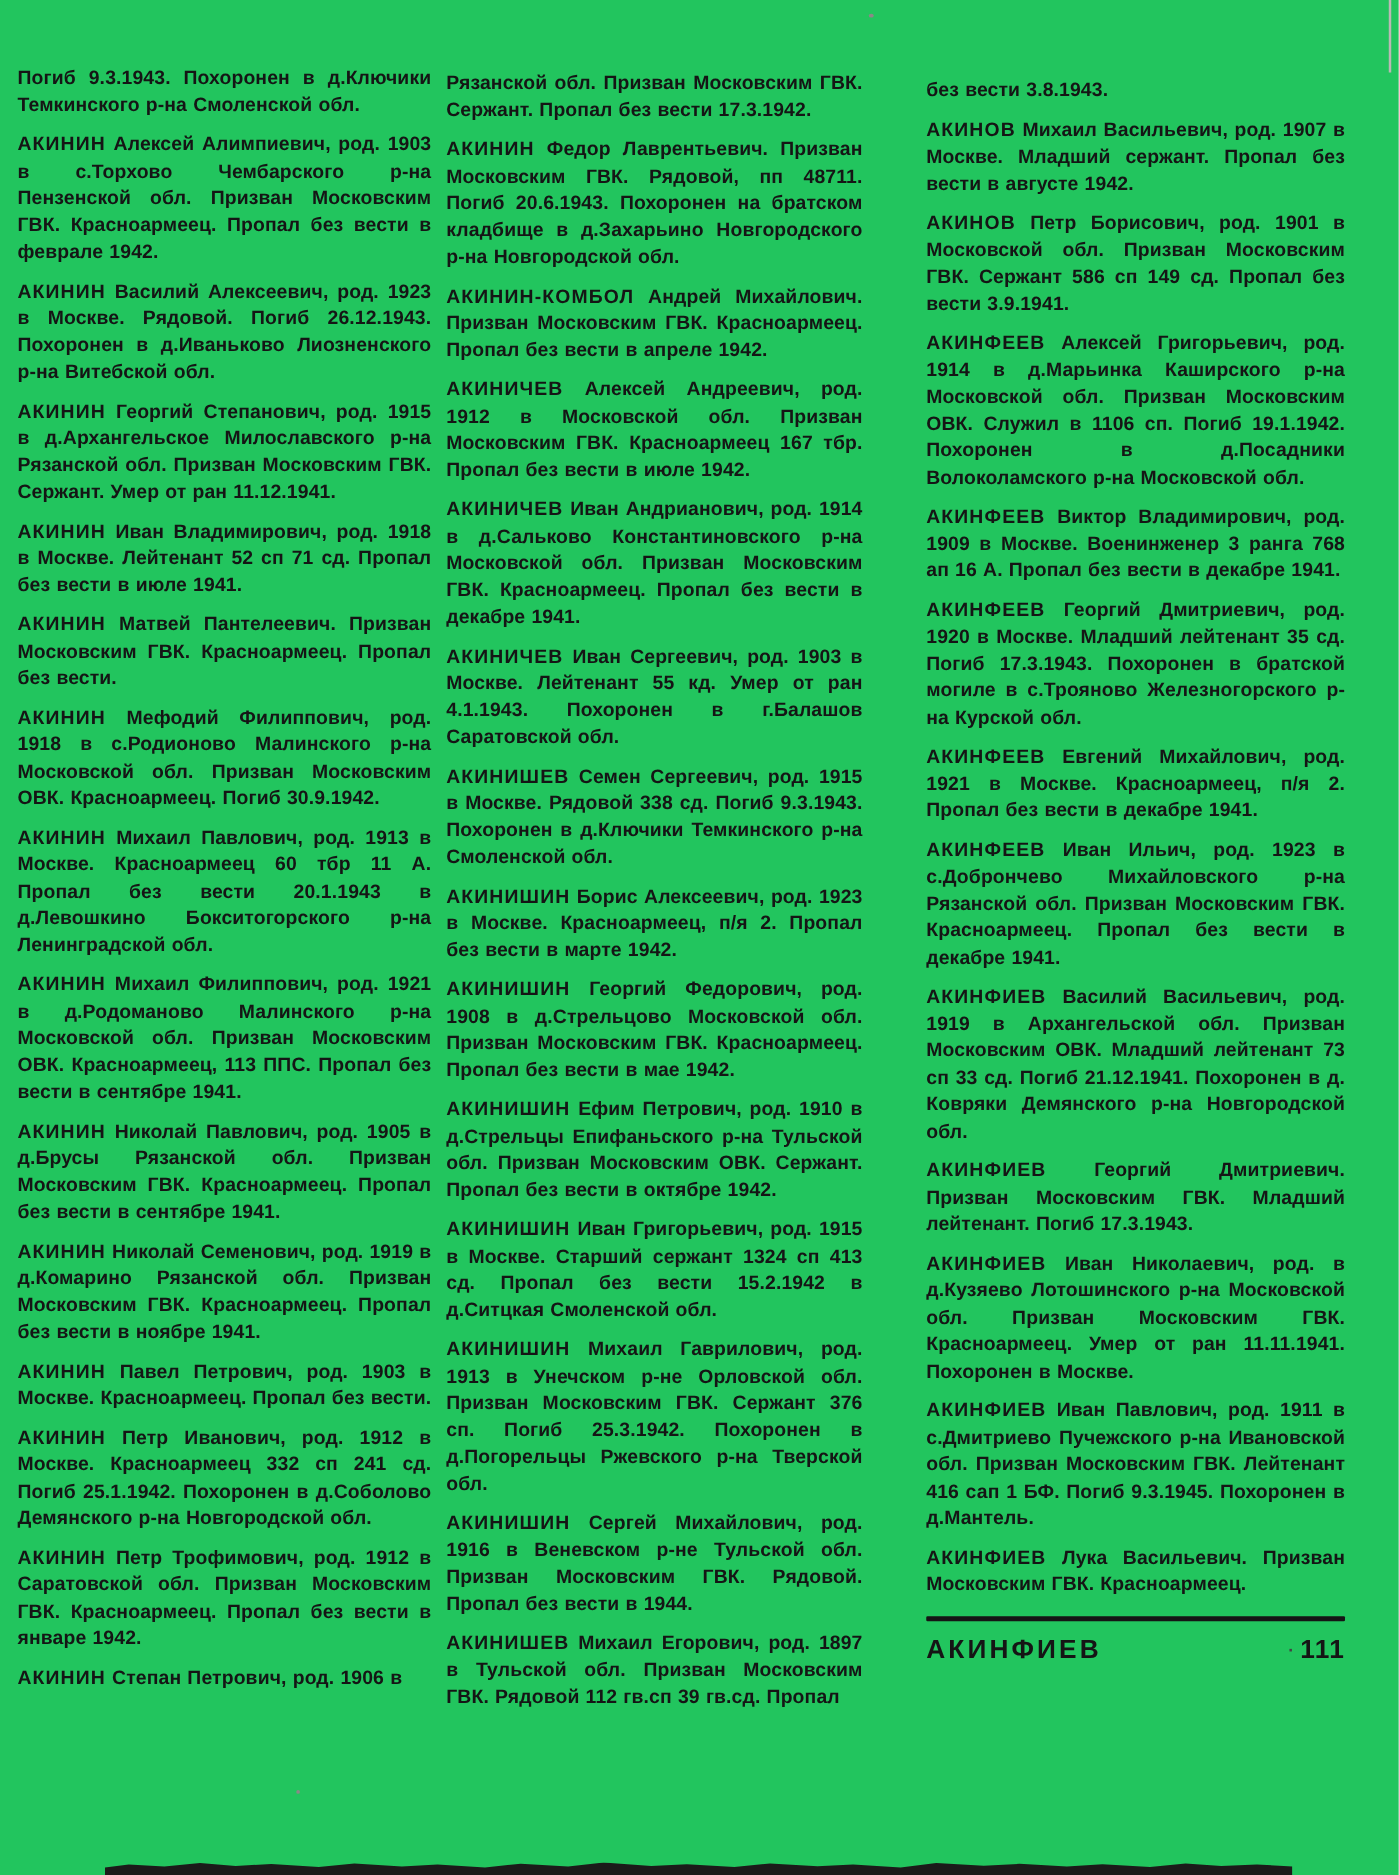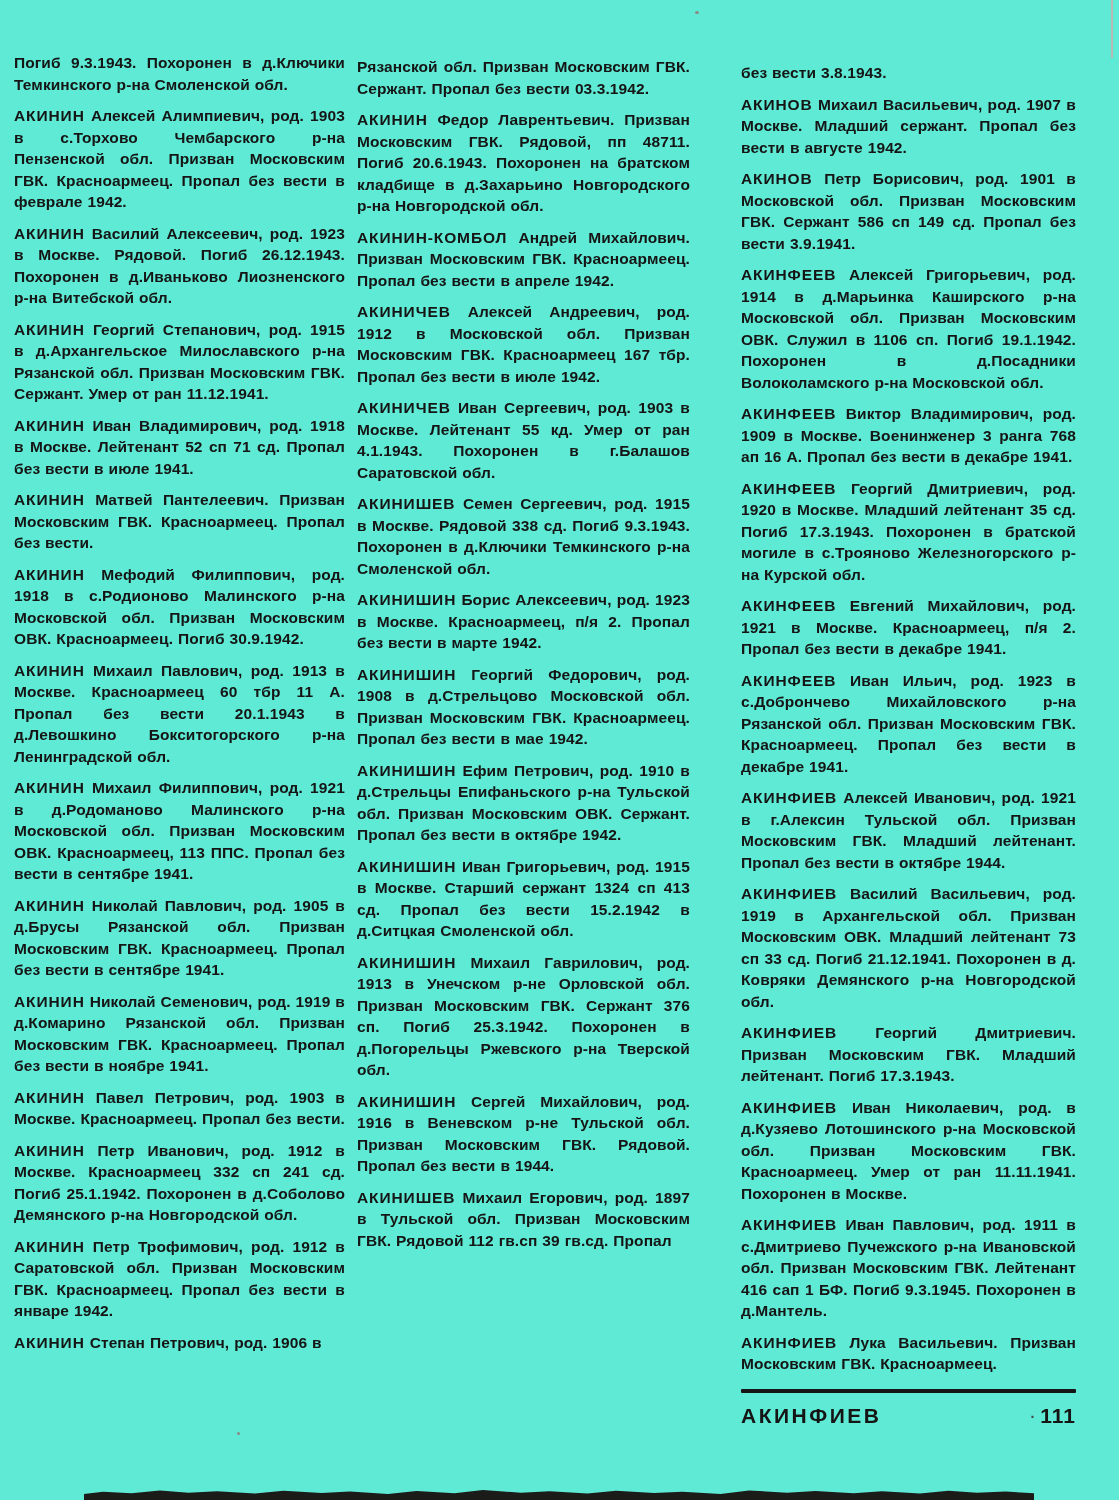--- a/index.html
+++ b/index.html
@@ -5,21 +5,21 @@
   html, body {
     margin: 0;
     padding: 0;
     background: #e8e8e6;
   }
   .page {
     position: relative;
     width: 1119px;
     height: 1500px;
     margin: 0 auto;
-    background: #5eead4;
+    background: #22c55e;
     overflow: hidden;
     font-family: "Liberation Sans", "DejaVu Sans", sans-serif;
     color: #151515;
   }
   .column {
     position: absolute;
     text-align: justify;
   }
   .entry {
     margin: 0 0 10px 0;
@@ -105,24 +105,25 @@
         <p class="entry"><span class="surname">АКИНИН</span> Николай Семенович, род. 1919 в д.Комарино Рязанской обл. Призван Московским ГВК. Красноармеец. Пропал без вести в ноябре 1941.</p>
         <p class="entry"><span class="surname">АКИНИН</span> Павел Петрович, род. 1903 в Москве. Красноармеец. Пропал без вести.</p>
         <p class="entry"><span class="surname">АКИНИН</span> Петр Иванович, род. 1912 в Москве. Красноармеец 332 сп 241 сд. Погиб 25.1.1942. Похоронен в д.Соболово Демянского р-на Новгородской обл.</p>
         <p class="entry"><span class="surname">АКИНИН</span> Петр Трофимович, род. 1912 в Саратовской обл. Призван Московским ГВК. Красноармеец. Пропал без вести в январе 1942.</p>
         <p class="entry"><span class="surname">АКИНИН</span> Степан Петрович, род. 1906 в</p>
       </div>
   </div>
 
   <div class="column" style="left:357px; top:56px; width:333px;">
     <div>
-        <p class="entry">Рязанской обл. Призван Московским ГВК. Сержант. Пропал без вести 03.3.1942.</p>
+        <p class="entry">Рязанской обл. Призван Московским ГВК. Сержант. Пропал без вести 17.3.1942.</p>
         <p class="entry"><span class="surname">АКИНИН</span> Федор Лаврентьевич. Призван Московским ГВК. Рядовой, пп 48711. Погиб 20.6.1943. Похоронен на братском кладбище в д.Захарьино Новгородского р-на Новгородской обл.</p>
         <p class="entry"><span class="surname">АКИНИН-КОМБОЛ</span> Андрей Михайлович. Призван Московским ГВК. Красноармеец. Пропал без вести в апреле 1942.</p>
         <p class="entry"><span class="surname">АКИНИЧЕВ</span> Алексей Андреевич, род. 1912 в Московской обл. Призван Московским ГВК. Красноармеец 167 тбр. Пропал без вести в июле 1942.</p>
+        <p class="entry"><span class="surname">АКИНИЧЕВ</span> Иван Андрианович, род. 1914 в д.Сальково Константиновского р-на Московской обл. Призван Московским ГВК. Красноармеец. Пропал без вести в декабре 1941.</p>
         <p class="entry"><span class="surname">АКИНИЧЕВ</span> Иван Сергеевич, род. 1903 в Москве. Лейтенант 55 кд. Умер от ран 4.1.1943. Похоронен в г.Балашов Саратовской обл.</p>
         <p class="entry"><span class="surname">АКИНИШЕВ</span> Семен Сергеевич, род. 1915 в Москве. Рядовой 338 сд. Погиб 9.3.1943. Похоронен в д.Ключики Темкинского р-на Смоленской обл.</p>
         <p class="entry"><span class="surname">АКИНИШИН</span> Борис Алексеевич, род. 1923 в Москве. Красноармеец, п/я 2. Пропал без вести в марте 1942.</p>
         <p class="entry"><span class="surname">АКИНИШИН</span> Георгий Федорович, род. 1908 в д.Стрельцово Московской обл. Призван Московским ГВК. Красноармеец. Пропал без вести в мае 1942.</p>
         <p class="entry"><span class="surname">АКИНИШИН</span> Ефим Петрович, род. 1910 в д.Стрельцы Епифаньского р-на Тульской обл. Призван Московским ОВК. Сержант. Пропал без вести в октябре 1942.</p>
         <p class="entry"><span class="surname">АКИНИШИН</span> Иван Григорьевич, род. 1915 в Москве. Старший сержант 1324 сп 413 сд. Пропал без вести 15.2.1942 в д.Ситцкая Смоленской обл.</p>
         <p class="entry"><span class="surname">АКИНИШИН</span> Михаил Гаврилович, род. 1913 в Унечском р-не Орловской обл. Призван Московским ГВК. Сержант 376 сп. Погиб 25.3.1942. Похоронен в д.Погорельцы Ржевского р-на Тверской обл.</p>
         <p class="entry"><span class="surname">АКИНИШИН</span> Сергей Михайлович, род. 1916 в Веневском р-не Тульской обл. Призван Московским ГВК. Рядовой. Пропал без вести в 1944.</p>
         <p class="entry"><span class="surname">АКИНИШЕВ</span> Михаил Егорович, род. 1897 в Тульской обл. Призван Московским ГВК. Рядовой 112 гв.сп 39 гв.сд. Пропал</p>
       </div>
@@ -131,21 +132,20 @@
   <div class="column" style="left:697px; top:62px; width:335px;margin-left:44px;">
     <div>
         <p class="entry">без вести 3.8.1943.</p>
         <p class="entry"><span class="surname">АКИНОВ</span> Михаил Васильевич, род. 1907 в Москве. Младший сержант. Пропал без вести в августе 1942.</p>
         <p class="entry"><span class="surname">АКИНОВ</span> Петр Борисович, род. 1901 в Московской обл. Призван Московским ГВК. Сержант 586 сп 149 сд. Пропал без вести 3.9.1941.</p>
         <p class="entry"><span class="surname">АКИНФЕЕВ</span> Алексей Григорьевич, род. 1914 в д.Марьинка Каширского р-на Московской обл. Призван Московским ОВК. Служил в 1106 сп. Погиб 19.1.1942. Похоронен в д.Посадники Волоколамского р-на Московской обл.</p>
         <p class="entry"><span class="surname">АКИНФЕЕВ</span> Виктор Владимирович, род. 1909 в Москве. Военинженер 3 ранга 768 ап 16 А. Пропал без вести в декабре 1941.</p>
         <p class="entry"><span class="surname">АКИНФЕЕВ</span> Георгий Дмитриевич, род. 1920 в Москве. Младший лейтенант 35 сд. Погиб 17.3.1943. Похоронен в братской могиле в с.Трояново Железногорского р-на Курской обл.</p>
         <p class="entry"><span class="surname">АКИНФЕЕВ</span> Евгений Михайлович, род. 1921 в Москве. Красноармеец, п/я 2. Пропал без вести в декабре 1941.</p>
         <p class="entry"><span class="surname">АКИНФЕЕВ</span> Иван Ильич, род. 1923 в с.Добрончево Михайловского р-на Рязанской обл. Призван Московским ГВК. Красноармеец. Пропал без вести в декабре 1941.</p>
-        <p class="entry"><span class="surname">АКИНФИЕВ</span> Алексей Иванович, род. 1921 в г.Алексин Тульской обл. Призван Московским ГВК. Младший лейтенант. Пропал без вести в октябре 1944.</p>
         <p class="entry"><span class="surname">АКИНФИЕВ</span> Василий Васильевич, род. 1919 в Архангельской обл. Призван Московским ОВК. Младший лейтенант 73 сп 33 сд. Погиб 21.12.1941. Похоронен в д. Ковряки Демянского р-на Новгородской обл.</p>
         <p class="entry"><span class="surname">АКИНФИЕВ</span> Георгий Дмитриевич. Призван Московским ГВК. Младший лейтенант. Погиб 17.3.1943.</p>
         <p class="entry"><span class="surname">АКИНФИЕВ</span> Иван Николаевич, род. в д.Кузяево Лотошинского р-на Московской обл. Призван Московским ГВК. Красноармеец. Умер от ран 11.11.1941. Похоронен в Москве.</p>
         <p class="entry"><span class="surname">АКИНФИЕВ</span> Иван Павлович, род. 1911 в с.Дмитриево Пучежского р-на Ивановской обл. Призван Московским ГВК. Лейтенант 416 сап 1 БФ. Погиб 9.3.1945. Похоронен в д.Мантель.</p>
         <p class="entry"><span class="surname">АКИНФИЕВ</span> Лука Васильевич. Призван Московским ГВК. Красноармеец.</p>
       </div>
 
     <div class="col-footer">
       <div class="footer-rule"></div>
       <div class="footer-row">

